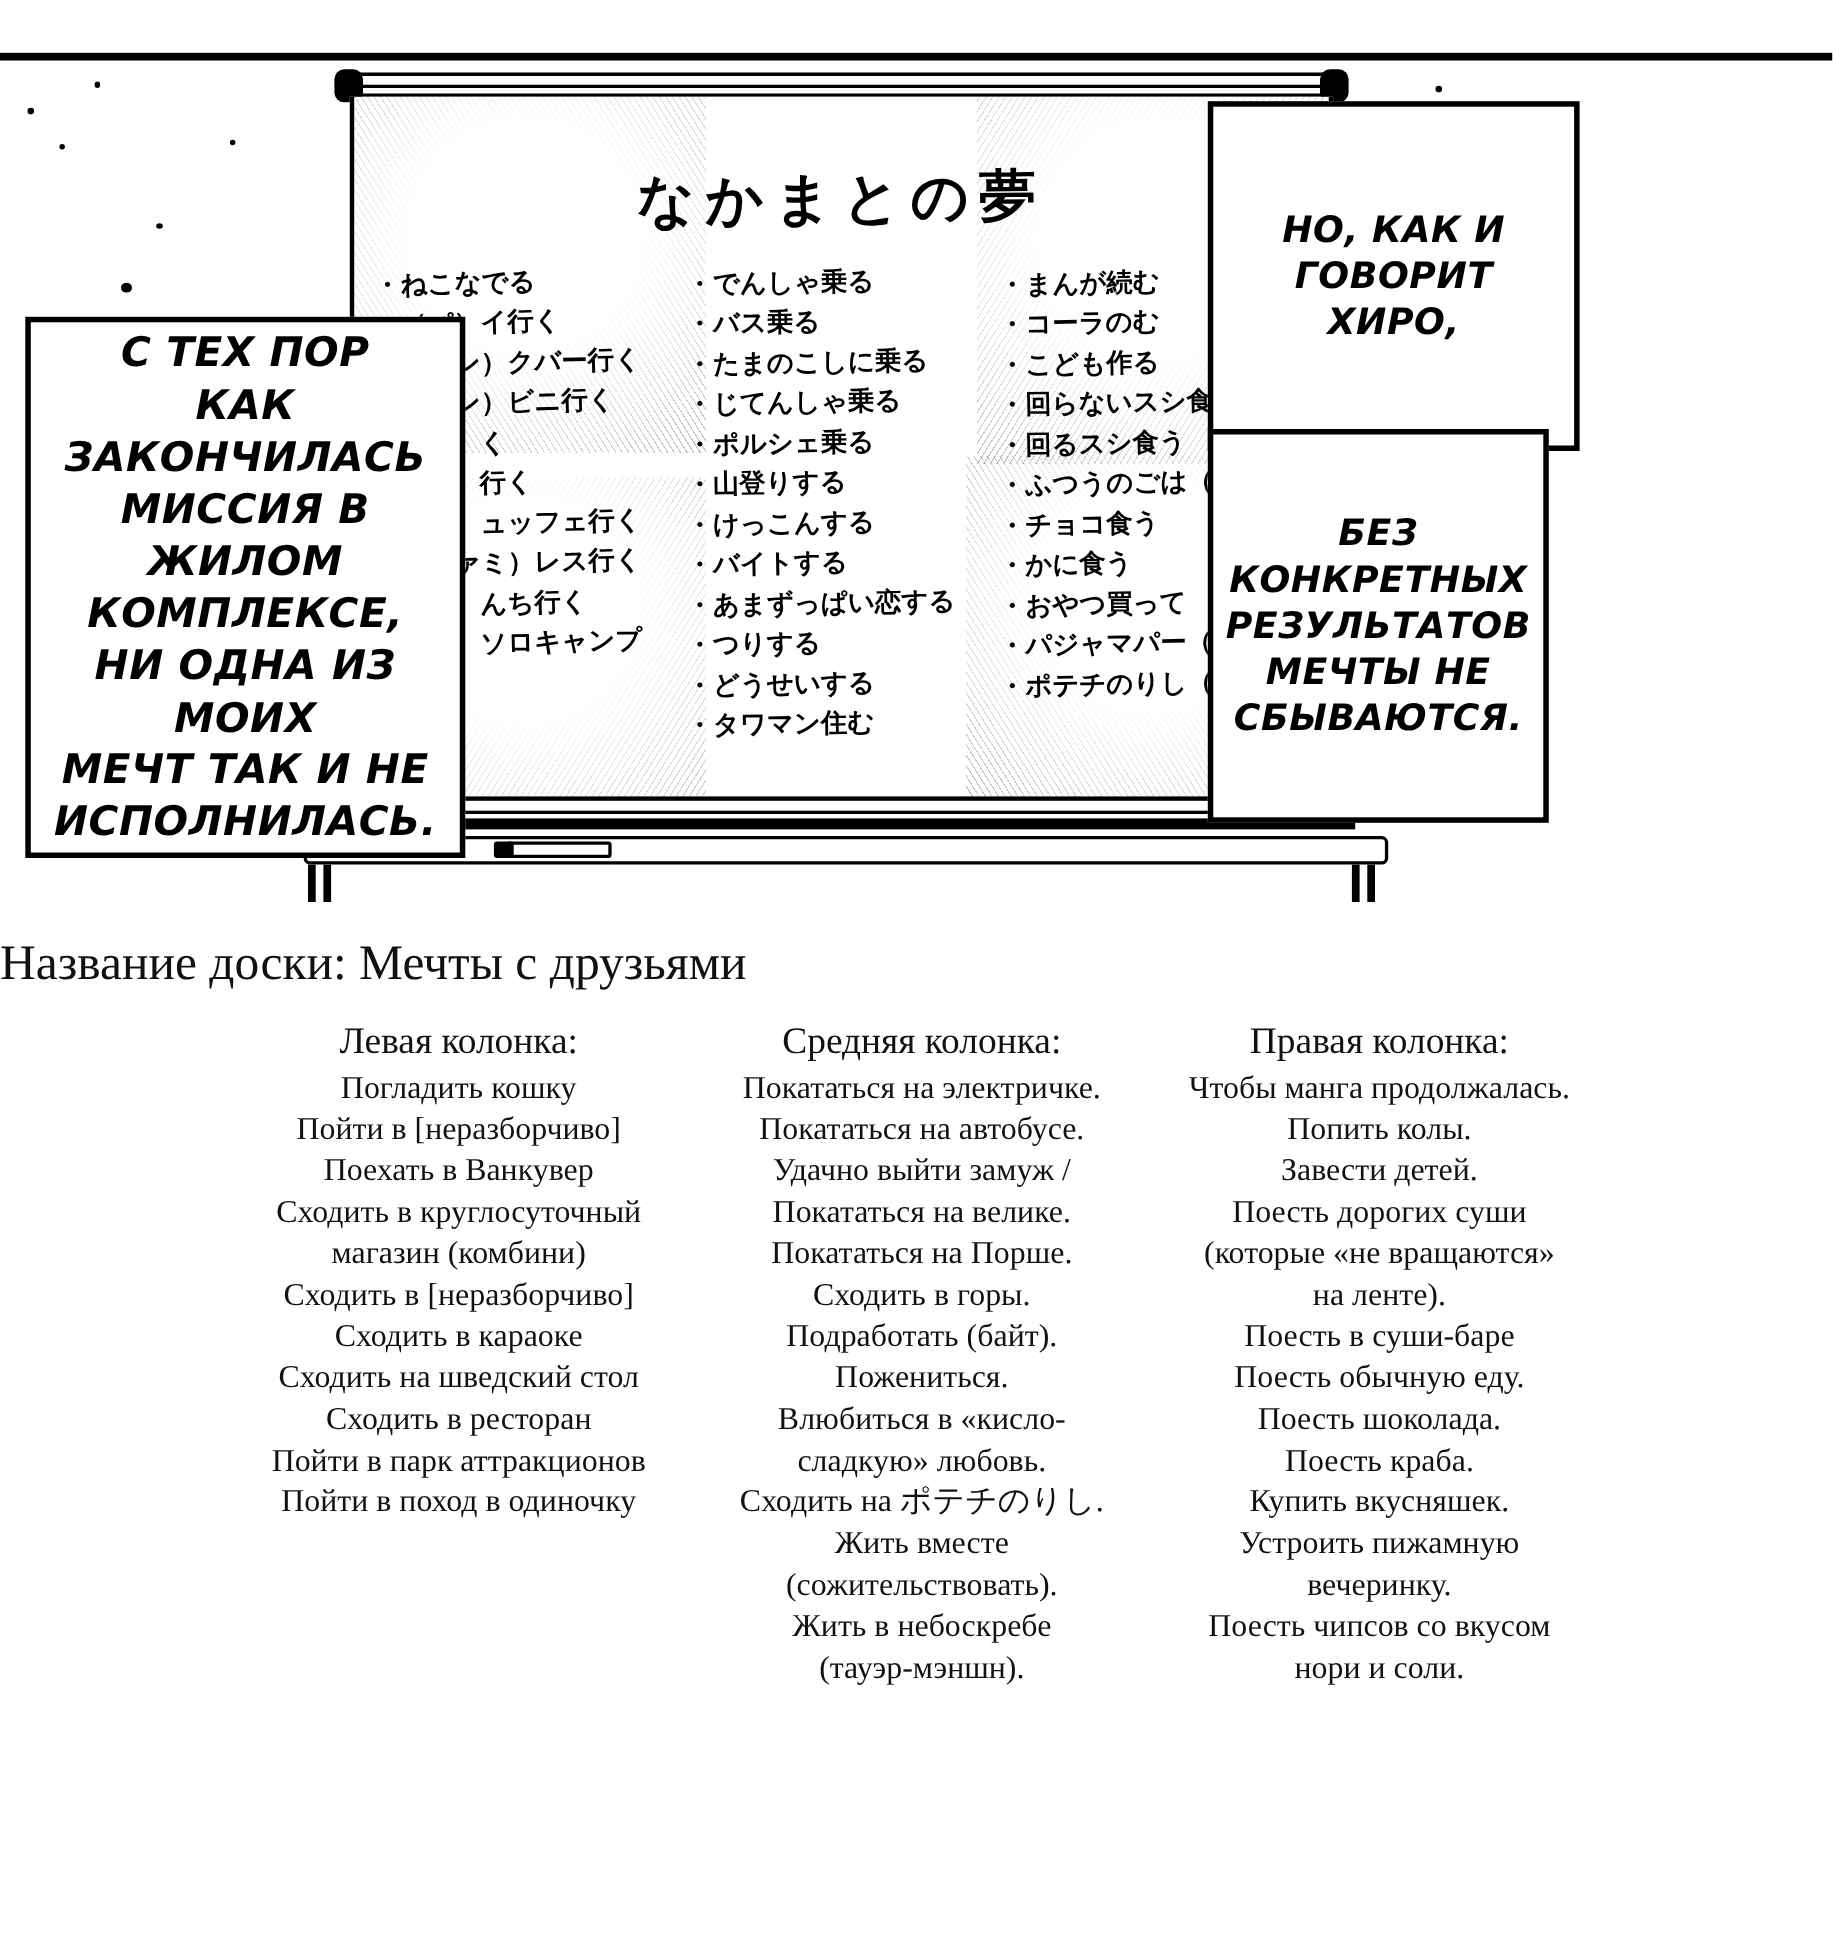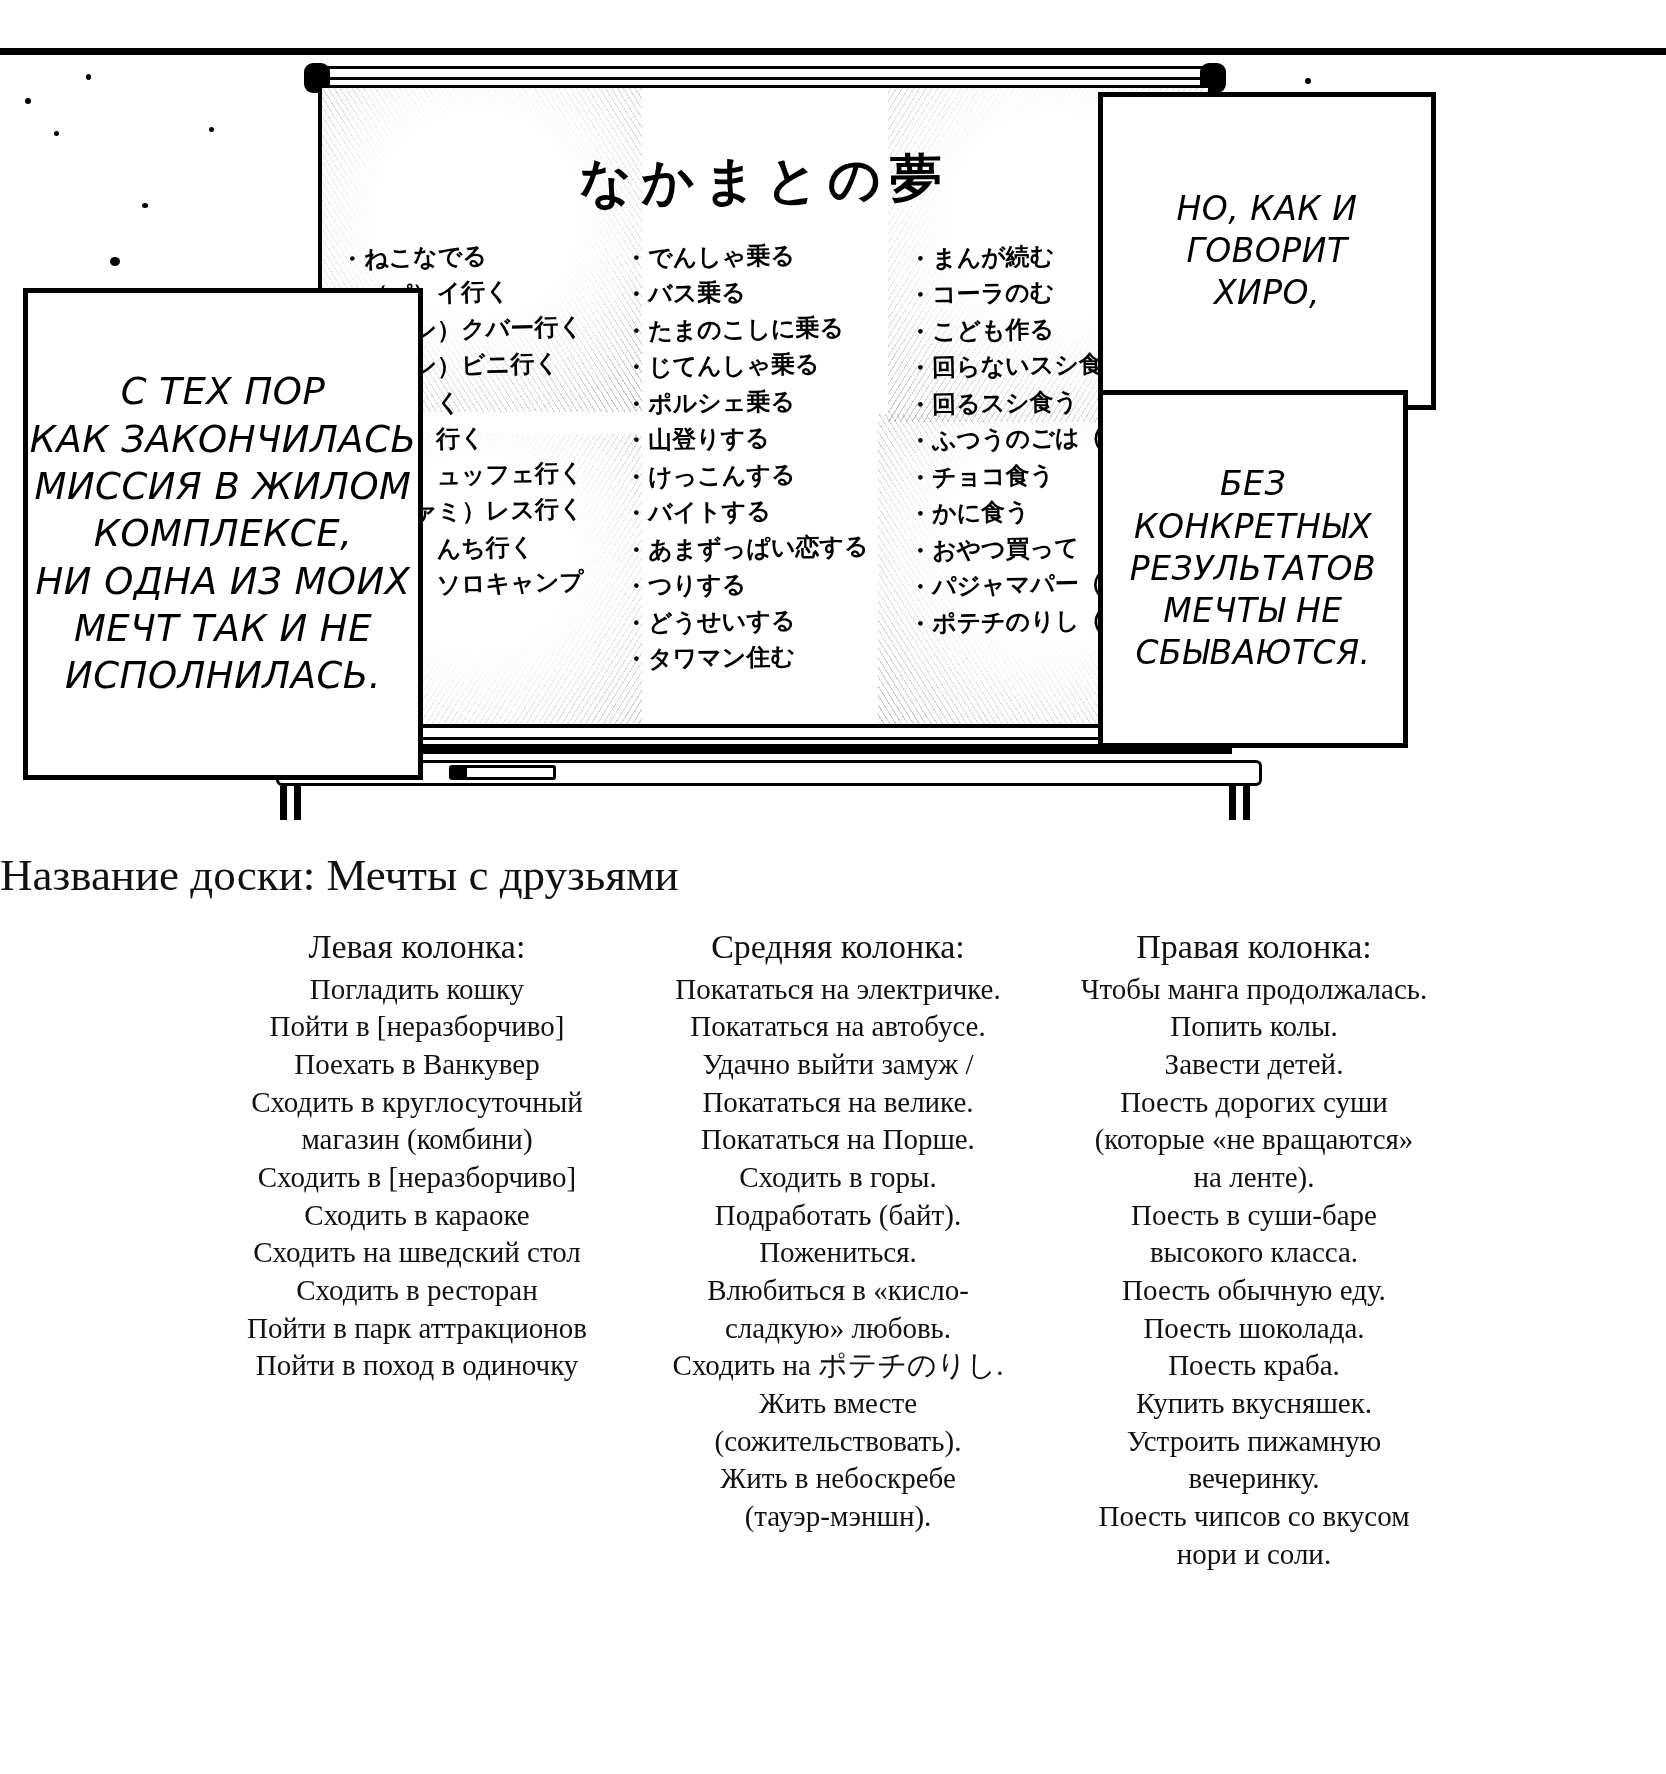--- a/index.html
+++ b/index.html
@@ -97,21 +97,21 @@
   }
   .wb-leg{position:absolute;width:7px;height:34px;background:#000;top:720px;}
   .wb-leg.l1{left:-30px;}
   .wb-leg.l2{left:-16px;}
   .wb-leg.l3{right:-16px;}
   .wb-leg.l4{right:-30px;}
 
   
   .cap-box{
     position:absolute;background:#fff;border:5px solid #000;box-sizing:border-box;
-    font-family:"DejaVu Sans", sans-serif;font-weight:400;font-style:italic;
+    font-family:"DejaVu Sans", sans-serif;font-weight:700;font-style:italic;
     color:#000;text-align:center;letter-spacing:.5px;
     display:flex;align-items:center;justify-content:center;
   }
   .cap-box .cap-txt{white-space:pre-line;line-height:1.28;}
 
   #cap-left{left:23px;top:288px;width:400px;height:492px;}
   #cap-left .cap-txt{font-size:37px;}
 
   #cap-top-right{left:1098px;top:92px;width:338px;height:318px;}
   #cap-top-right .cap-txt{font-size:33px;}
@@ -296,21 +296,20 @@
     <div class="note-col right">
       <div class="col-head">Правая колонка:</div>
       <ul>
         <li>Чтобы манга продолжалась.</li>
         <li>Попить колы.</li>
         <li>Завести детей.</li>
         <li>Поесть дорогих суши</li>
         <li>(которые «не вращаются»</li>
         <li>на ленте).</li>
         <li>Поесть в суши-баре</li>
-        <li>высокого класса.</li>
         <li>Поесть обычную еду.</li>
         <li>Поесть шоколада.</li>
         <li>Поесть краба.</li>
         <li>Купить вкусняшек.</li>
         <li>Устроить пижамную</li>
         <li>вечеринку.</li>
         <li>Поесть чипсов со вкусом</li>
         <li>нори и соли.</li>
       </ul>
     </div>

